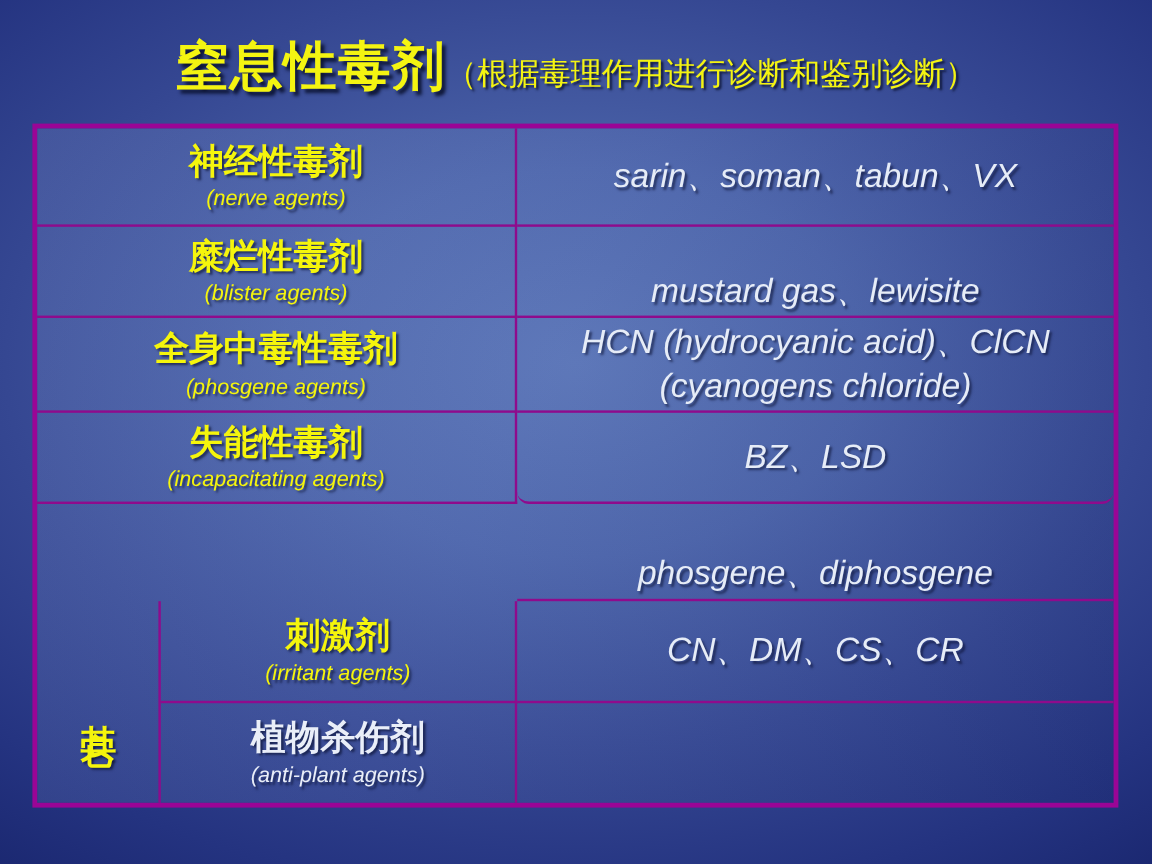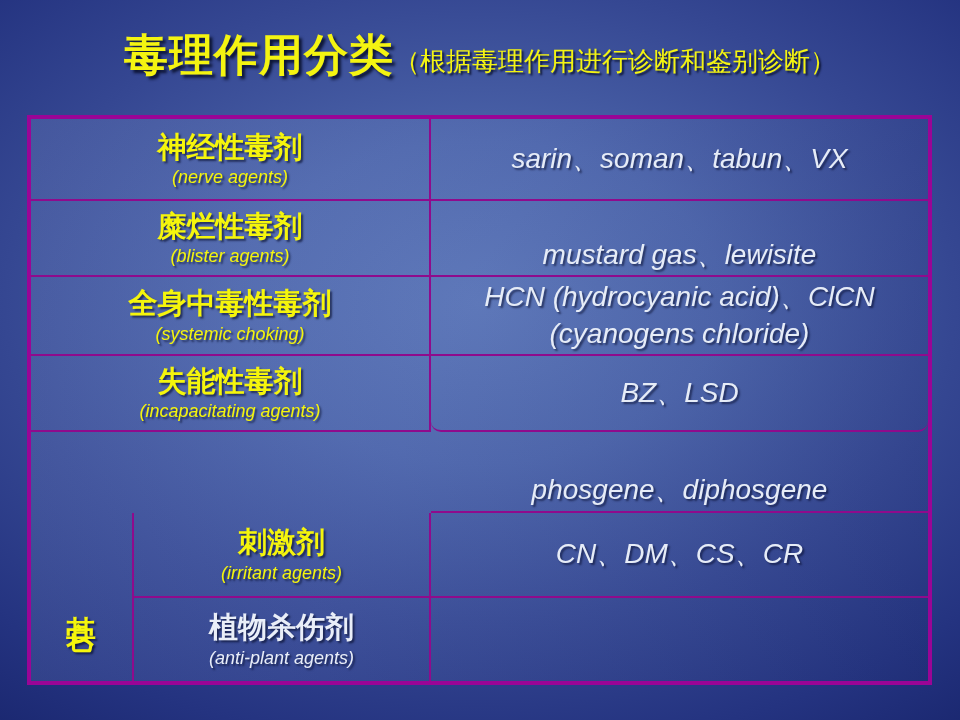--- a/index.html
+++ b/index.html
@@ -36,21 +36,21 @@
     font-size: 26px;
     font-weight: normal;
     font-family: Liberation Mono, monospace;
     text-shadow: 2px 2px 2px rgba(5, 10, 35, 0.85);
   }
 
   
   .agent-table {
     position: absolute;
     left: 27px;
-    top: 115px;
+    top: 103px;
     width: 905px;
     height: 570px;
     display: grid;
     grid-template-columns: 103fr 297fr 497fr;
     grid-template-rows: 84fr 78fr 78fr 78fr 80fr 87fr 85fr;
     border: 4px solid #9a0596;
     background: linear-gradient(115deg, rgba(170,195,240,0.16) 0%, rgba(140,165,225,0.12) 45%, rgba(30,45,110,0.18) 100%);
   }
 
   .cell {
@@ -116,21 +116,21 @@
   .c3r5 { grid-column: 3; grid-row: 5; margin-top: 38px; }
   .c3r6 { grid-column: 3; grid-row: 6; }
   .c3r7 { grid-column: 3; grid-row: 7; }
 </style>
 </head>
 <body>
 
 <div class="slide">
 
   <div class="title-line">
-    <span class="title-main">毒理作用分类</span><span class="title-sub">（根据毒理作用进行诊断和鉴别诊断）</span>
+    <span class="title-main">窒息性毒剂</span><span class="title-sub">（根据毒理作用进行诊断和鉴别诊断）</span>
   </div>
 
   <div class="agent-table">
 
     <div class="cell c1r1 b-right b-bottom">
       <span class="cat-zh">神经性毒剂</span>
       <span class="cat-en">(nerve agents)</span>
     </div>
     <div class="cell c3r1 b-bottom">
       <span class="agents-text">sarin、soman、tabun、VX</span>
@@ -139,21 +139,21 @@
     <div class="cell c1r2 b-right b-bottom">
       <span class="cat-zh">糜烂性毒剂</span>
       <span class="cat-en">(blister agents)</span>
     </div>
     <div class="cell c3r2 b-bottom">
       <span class="agents-text">mustard gas、lewisite</span>
     </div>
 
     <div class="cell c1r3 b-right b-bottom">
       <span class="cat-zh">全身中毒性毒剂</span>
-      <span class="cat-en">(systemic choking)</span>
+      <span class="cat-en">(phosgene agents)</span>
     </div>
     <div class="cell c3r3 b-bottom">
       <span class="agents-text">HCN (hydrocyanic acid)、ClCN
 (cyanogens chloride)</span>
     </div>
 
     <div class="cell c1r4 b-right b-bottom">
       <span class="cat-zh">失能性毒剂</span>
       <span class="cat-en">(incapacitating agents)</span>
     </div>

